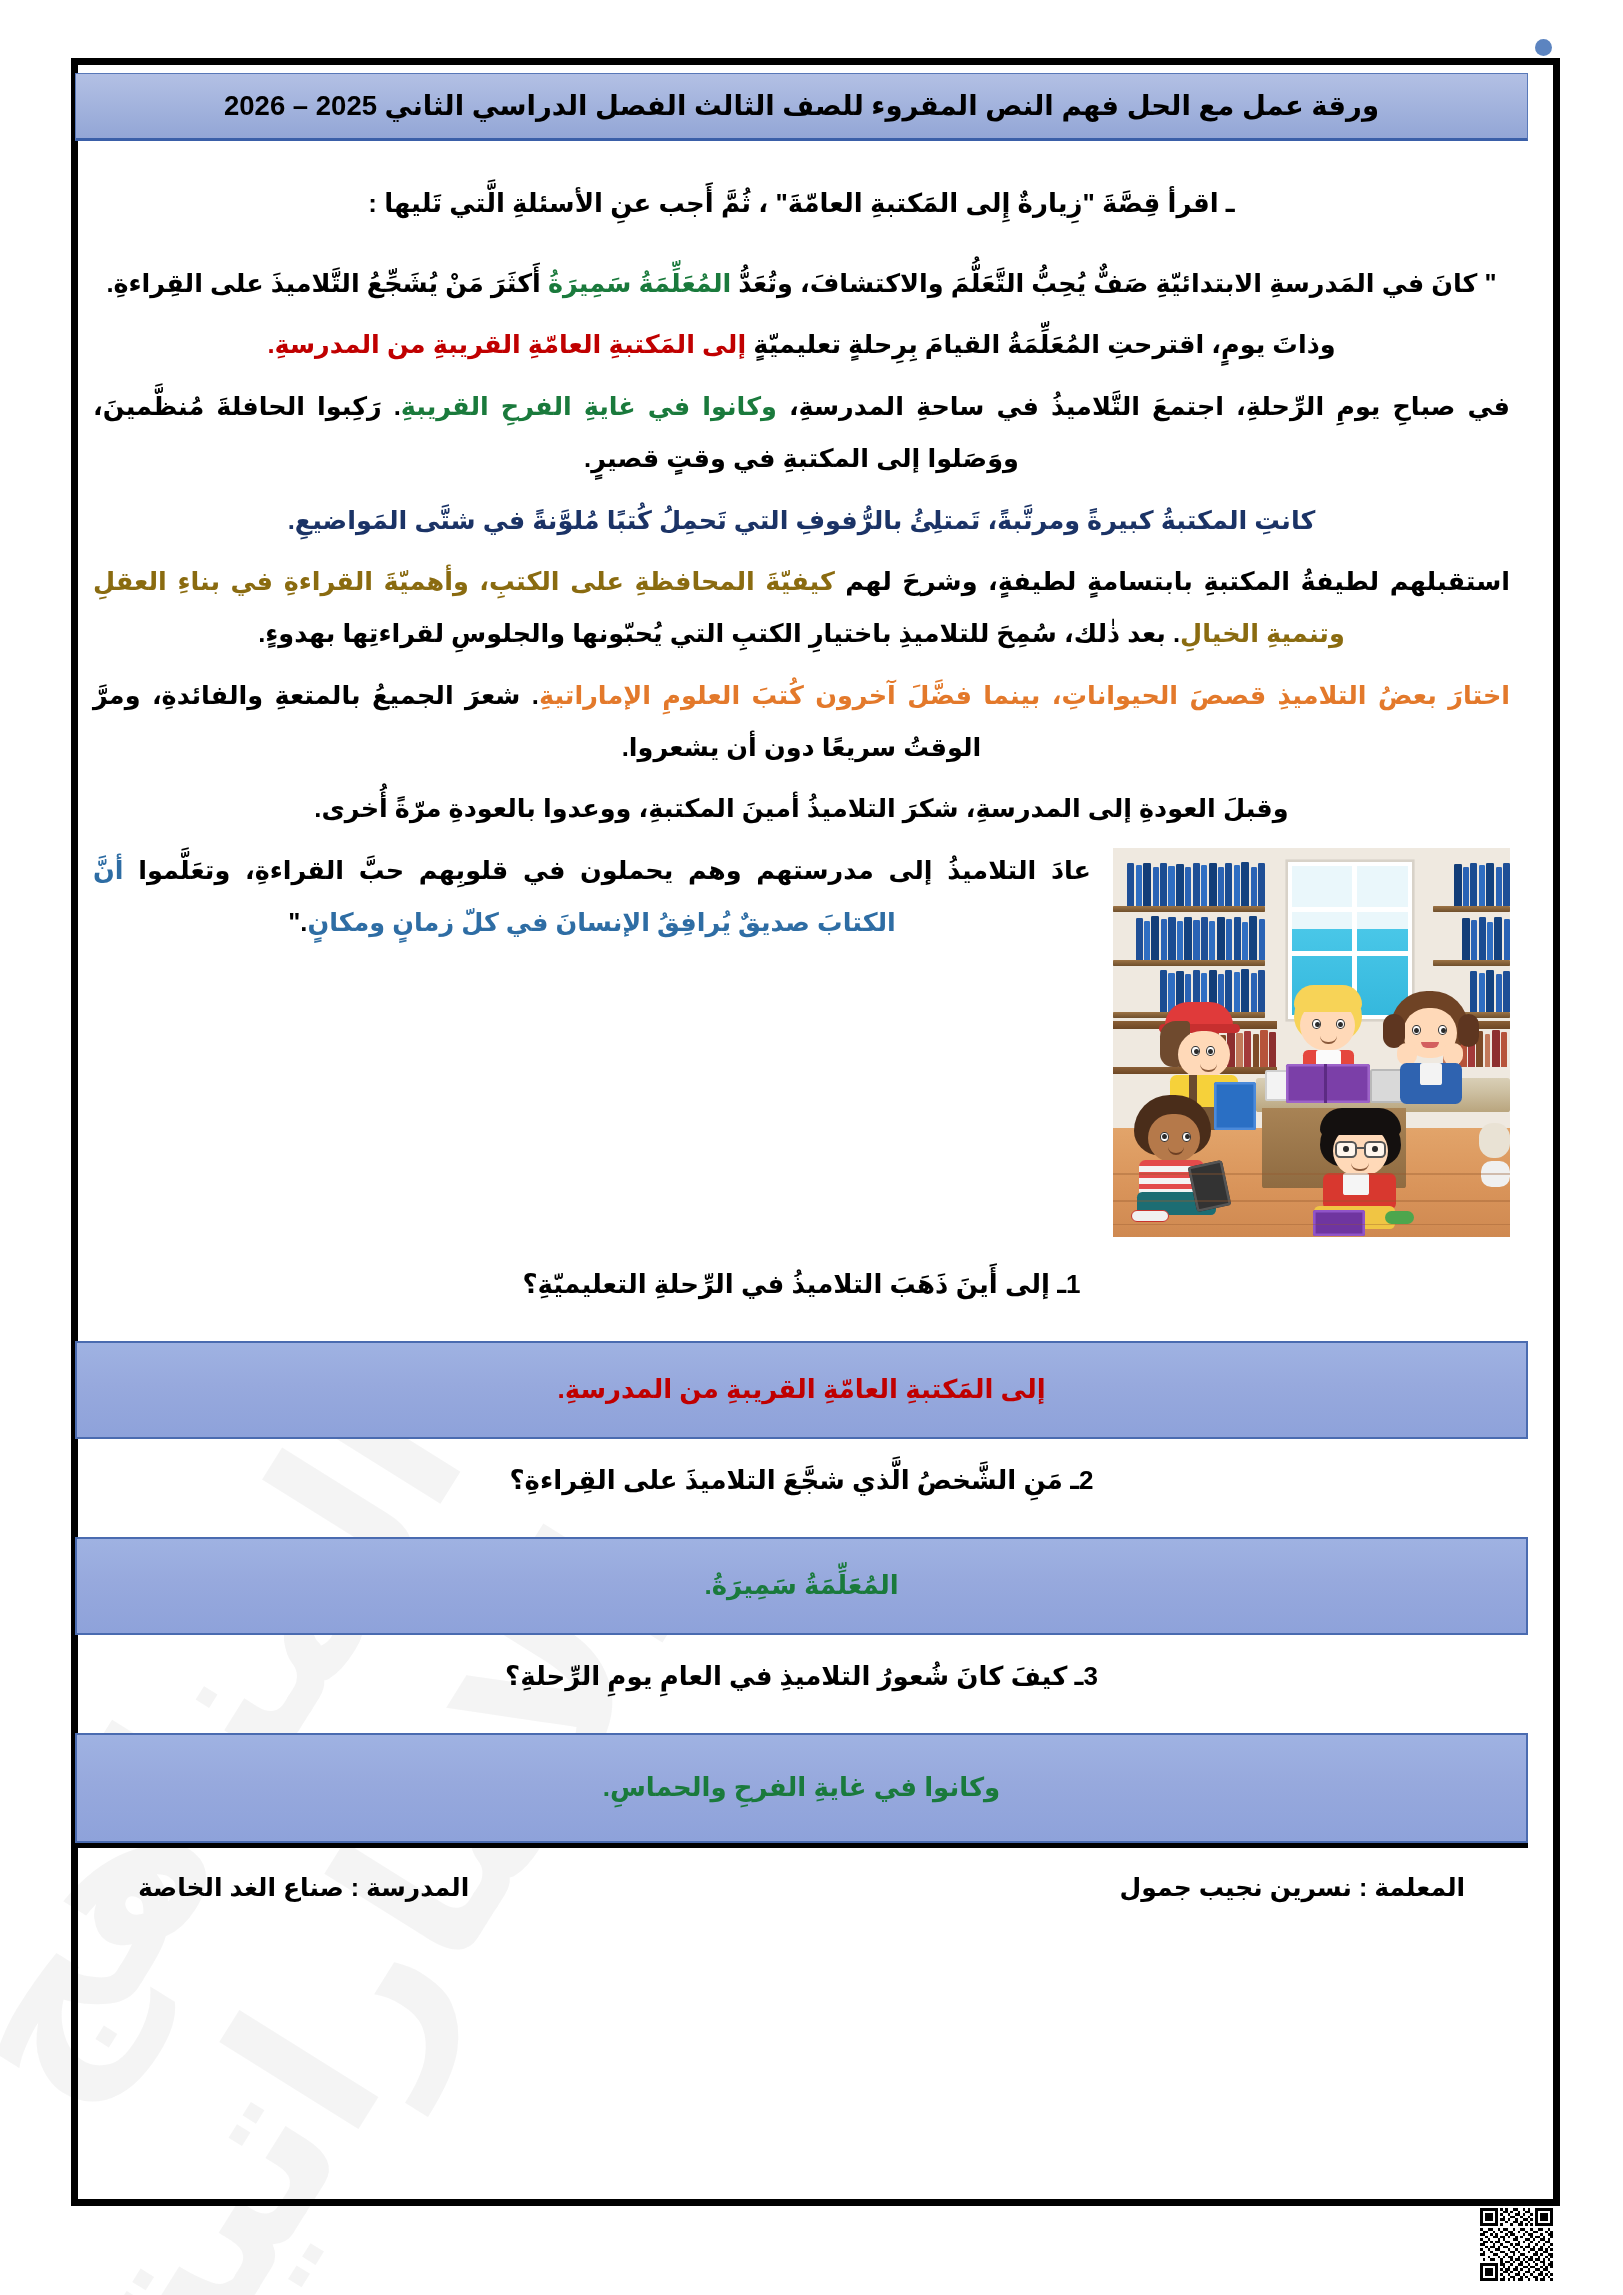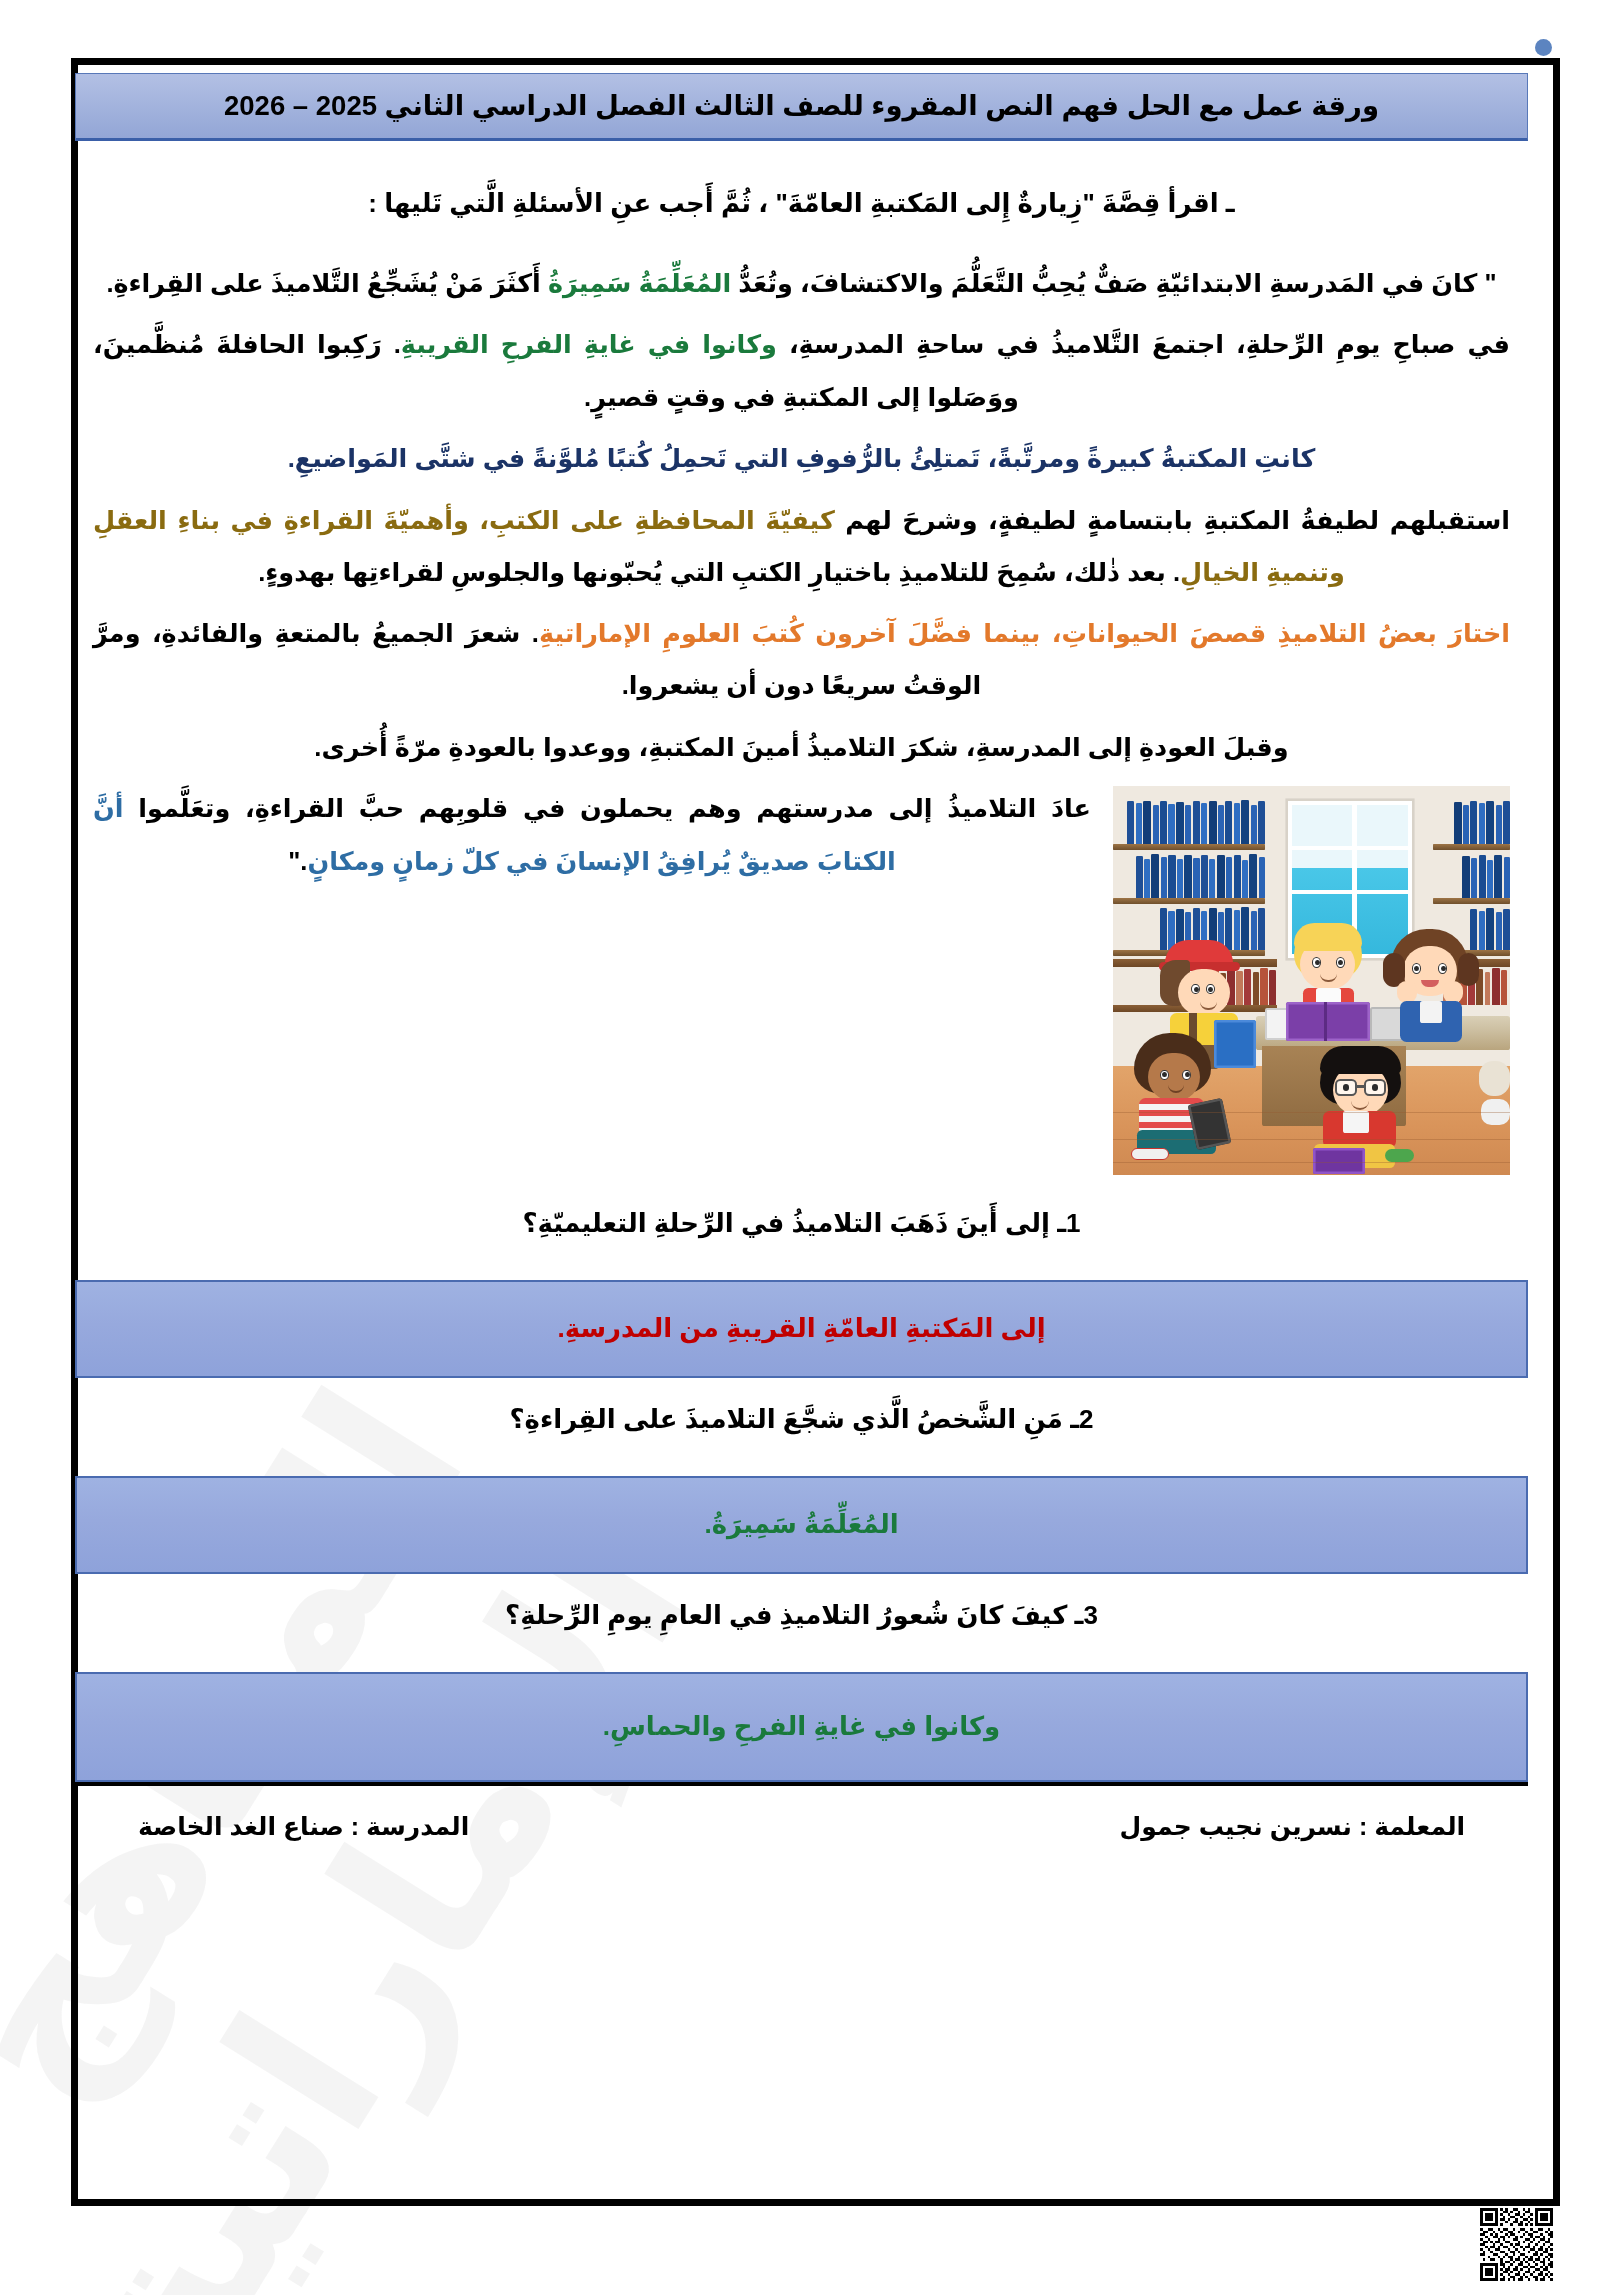--- a/index.html
+++ b/index.html
@@ -257,20 +257,21 @@
       <div class="header-title">ورقة عمل مع الحل  فهم النص المقروء للصف الثالث الفصل الدراسي الثاني 2025 – 2026</div>
     </div>
 
     <div class="body-area">
 
       <div class="instruction">ـ اقرأ قِصَّةَ  "زِيارةٌ إِلى المَكتبةِ العامّةَ" ، ثُمَّ أَجب عنِ الأسئلةِ الَّتي تَليها :</div>
 
       <div class="story">
 
         <p><span>" كانَ في المَدرسةِ الابتدائيّةِ صَفٌّ يُحِبُّ التَّعَلُّمَ والاكتشافَ، وتُعَدُّ </span><span class="hl-green">المُعَلِّمَةُ سَمِيرَةُ</span><span> أَكثَرَ مَنْ يُشَجِّعُ التَّلاميذَ على القِراءةِ.</span></p>
+        <p><span>وذاتَ يومٍ، اقترحتِ المُعَلِّمَةُ القيامَ بِرِحلةٍ تعليميّةٍ </span><span class="hl-red">إلى المَكتبةِ العامّةِ القريبةِ من المدرسةِ.</span></p>
         <p><span>في صباحِ يومِ الرِّحلةِ، اجتمعَ التَّلاميذُ في ساحةِ المدرسةِ، </span><span class="hl-green">وكانوا في غايةِ الفرحِ القريبةِ</span><span>. رَكِبوا الحافلةَ مُنظَّمينَ، ووَصَلوا إلى المكتبةِ في وقتٍ قصيرٍ.</span></p>
         <p><span class="hl-navy">كانتِ المكتبةُ كبيرةً ومرتَّبةً، تَمتلِئُ بالرُّفوفِ التي تَحمِلُ كُتبًا مُلوَّنةً في شتَّى المَواضيعِ.</span></p>
         <p><span>استقبلهم لطيفةُ المكتبةِ بابتسامةٍ لطيفةٍ، وشرحَ لهم </span><span class="hl-gold">كيفيّةَ المحافظةِ على الكتبِ، وأهميّةَ القراءةِ في بناءِ العقلِ وتنميةِ الخيالِ</span><span>. بعد ذٰلك، سُمِحَ للتلاميذِ باختيارِ الكتبِ التي يُحبّونها والجلوسِ لقراءتِها بهدوءٍ.</span></p>
         <p><span class="hl-orange">اختارَ بعضُ التلاميذِ قصصَ الحيواناتِ، بينما فضَّلَ آخرون كُتبَ العلومِ الإماراتيةِ</span><span>. شعرَ الجميعُ بالمتعةِ والفائدةِ، ومرَّ الوقتُ سريعًا دون أن يشعروا.</span></p>
         <p><span>وقبلَ العودةِ إلى المدرسةِ، شكرَ التلاميذُ أمينَ المكتبةِ، ووعدوا بالعودةِ مرّةً أُخرى.</span></p>
 
         <div class="illus-wrap">
           <div class="illus">
             <div class="ill-wall"></div>
             <div class="ill-floor"></div>

